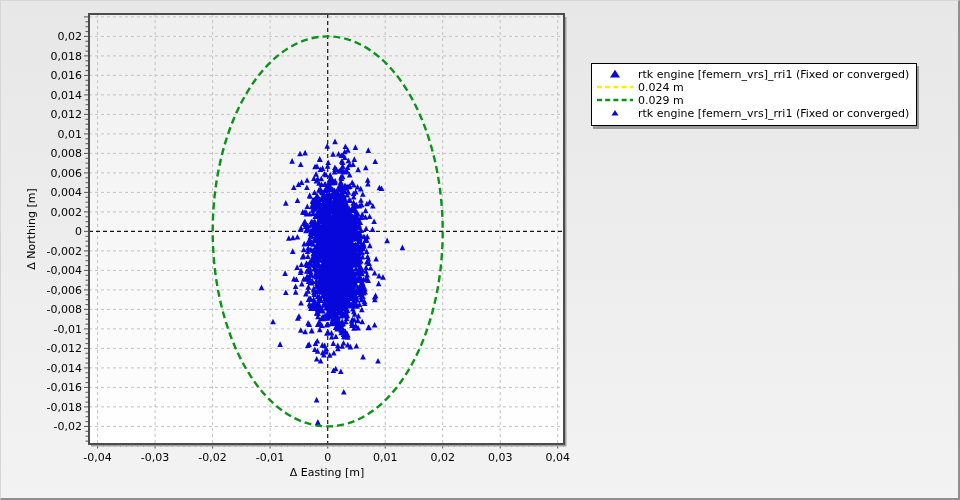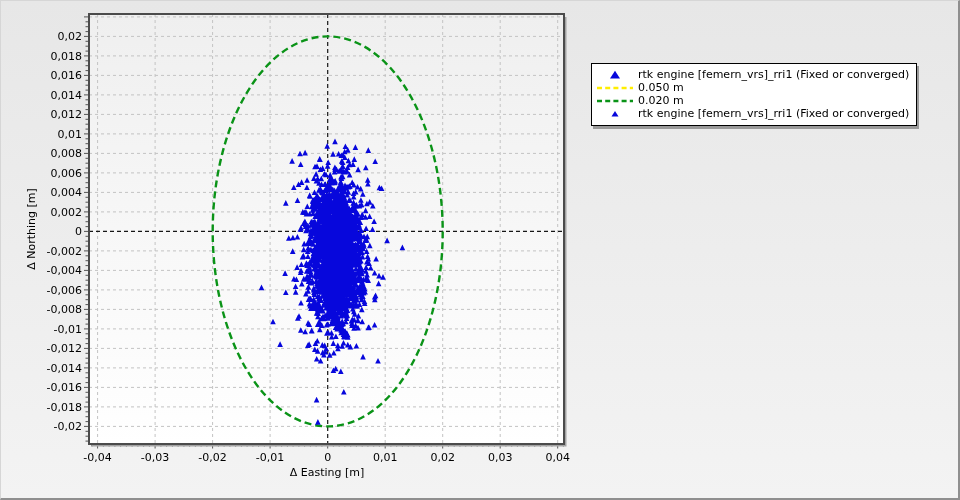--- a/index.html
+++ b/index.html
@@ -11,21 +11,21 @@
     font-family:"DejaVu Sans","Liberation Sans",sans-serif;
     overflow:hidden;
   }
   svg text{font-family:"DejaVu Sans","Liberation Sans",sans-serif;font-size:11px;fill:#000;}
   .legend{
     position:absolute;left:590px;top:62px;
     background:#ffffff;border:1px solid #000;
     box-shadow:2px 3px 0 #9a9a9a;
     padding:4px 7px 5px 0;
   }
-  .legend-row{display:flex;align-items:flex-end;height:13px;}
+  .legend-row{display:flex;align-items:flex-start;height:13px;}
   .legend-sym{width:46px;display:flex;justify-content:center;align-items:center;flex:none;}
   .legend-label{font-size:11px;color:#000;white-space:nowrap;line-height:13px;}
 </style>
 </head>
 <body>
 
 <div class="window">
 
   <svg id="plot-svg" width="960" height="500" viewBox="0 0 960 500">
     <defs>
@@ -294,29 +294,29 @@
           </svg>
         </span>
            <span class="legend-label">rtk engine [femern_vrs]_rri1 (Fixed or converged)</span>
          </div>
       <div class="legend-row">
            <span class="legend-sym">
           <svg width="40" height="12" viewBox="0 0 40 12">
             <line x1="2" y1="6" x2="38" y2="6" stroke="#ffee00" stroke-width="2.6" stroke-dasharray="5,3.2"></line>
           </svg>
         </span>
-           <span class="legend-label">0.050 m</span>
+           <span class="legend-label">0.024 m</span>
          </div>
       <div class="legend-row">
            <span class="legend-sym">
           <svg width="40" height="12" viewBox="0 0 40 12">
             <line x1="2" y1="6" x2="38" y2="6" stroke="#0a9317" stroke-width="2.6" stroke-dasharray="5,3.2"></line>
           </svg>
         </span>
-           <span class="legend-label">0.020 m</span>
+           <span class="legend-label">0.029 m</span>
          </div>
       <div class="legend-row">
            <span class="legend-sym">
           <svg width="40" height="12" viewBox="0 0 40 12">
             <polygon points="16.5,8.52 23.5,8.52 20,3.025" fill="#0707dc"></polygon>
           </svg>
         </span>
            <span class="legend-label">rtk engine [femern_vrs]_rri1 (Fixed or converged)</span>
          </div>
     </div>

